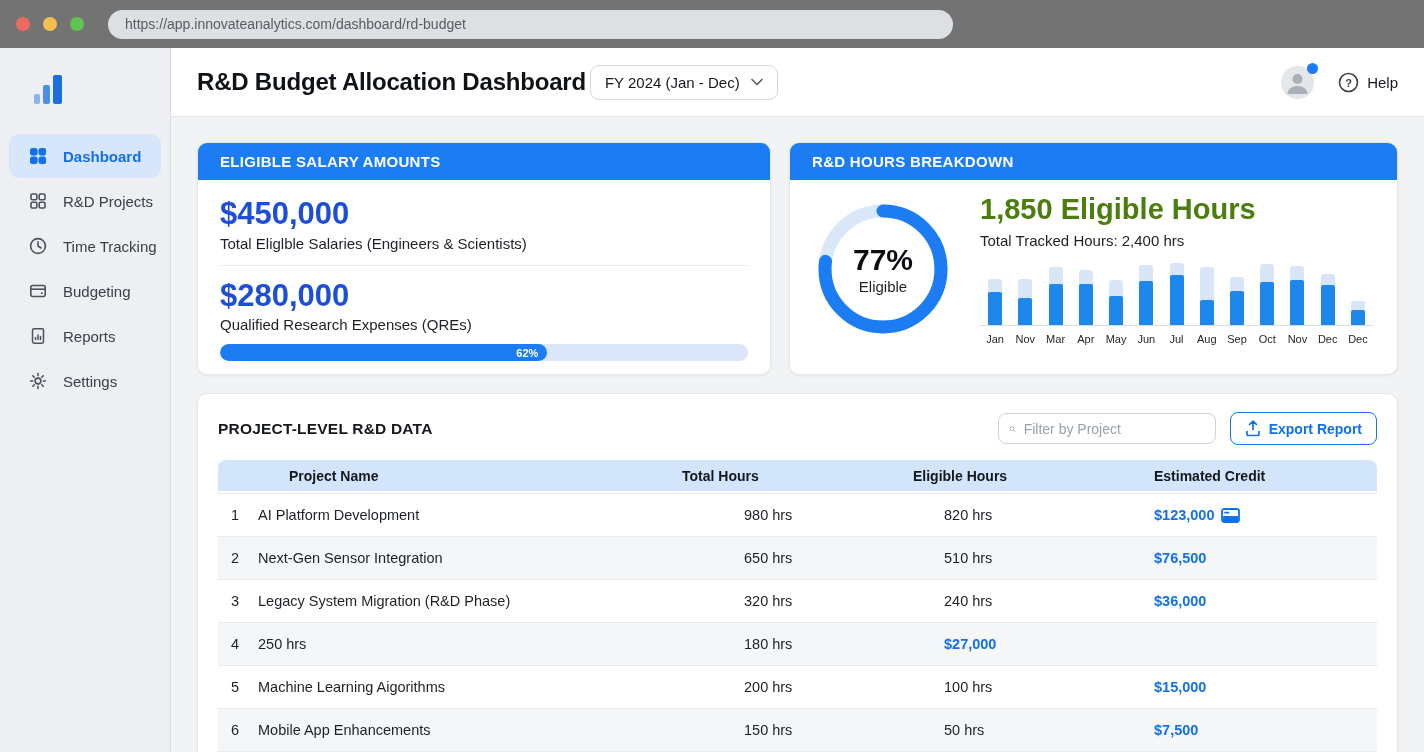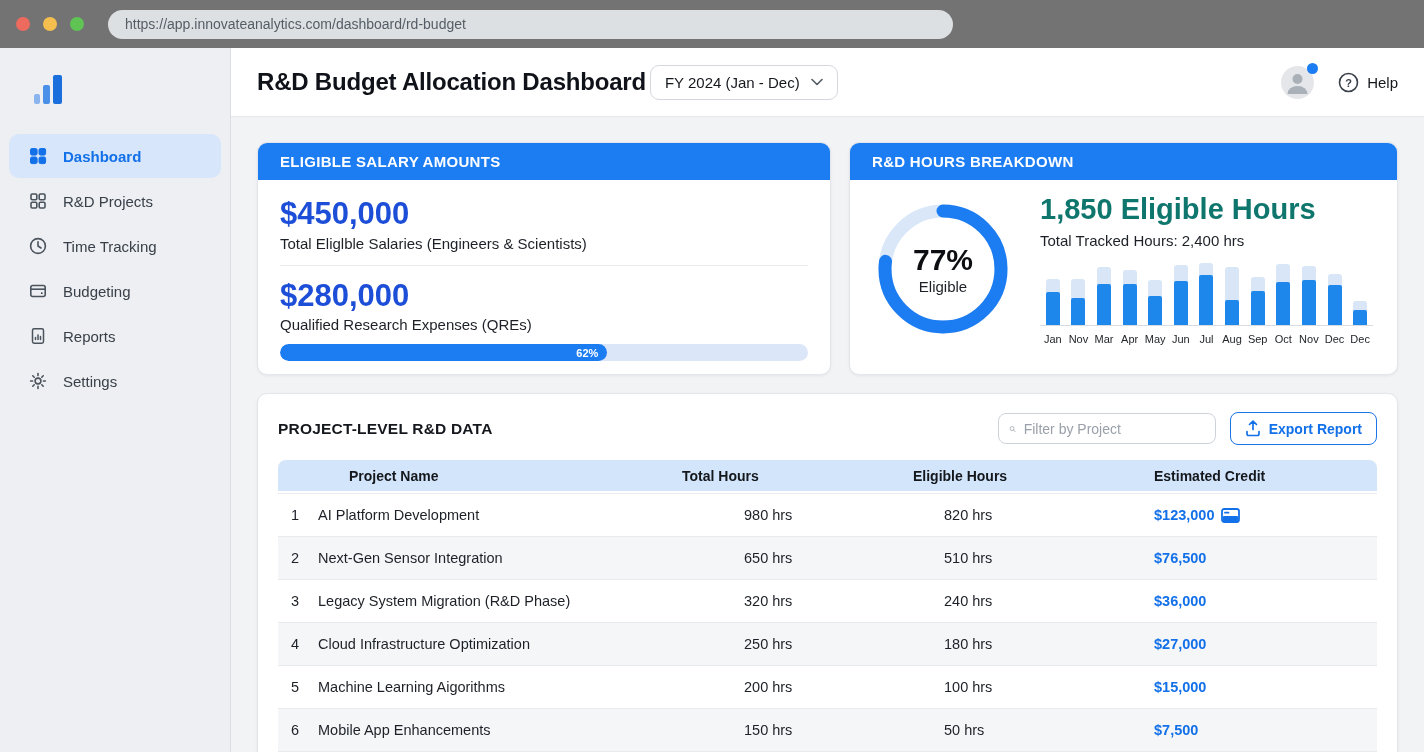--- a/index.html
+++ b/index.html
@@ -8,21 +8,21 @@
 
   
   .chrome { height:48px; background:#737373; display:flex; align-items:center; padding:0 16px; }
   .lights { display:flex; gap:13px; margin-right:24px; }
   .light { width:14px; height:14px; border-radius:50%; }
   .light.red{background:#ed6a5e;} .light.yellow{background:#f4bf4f;} .light.green{background:#5fc454;}
   .urlbar { width:845px; height:29px; background:#dde0e3; border-radius:15px; display:flex; align-items:center; padding:0 17px; color:#545d66; font-size:14px; }
 
   
   .app { display:flex; height:704px; }
-  .sidebar { width:231px; background:#edeff2; border-right:1px solid #dbdee2; padding-top:20px; flex-shrink:0; }
+  .sidebar { width:171px; background:#edeff2; border-right:1px solid #dbdee2; padding-top:20px; flex-shrink:0; }
   .logo { display:flex; align-items:flex-end; gap:3px; height:30px; margin:6px 0 30px 34px; }
   .logo i { display:block; border-radius:2px; }
   .logo .b1{width:6px;height:10px;background:#8ab4ee;}
   .logo .b2{width:7px;height:19px;background:#4a90e8;}
   .logo .b3{width:9px;height:29px;background:#1a6fdc;}
   .menu { padding:0 9px; display:flex; flex-direction:column; gap:1px; }
   .side-item { display:flex; align-items:center; gap:15px; height:44px; border-radius:10px; padding-left:19px; color:#394049; font-size:15px; cursor:pointer; }
   .side-item.active { background:#d7e6fa; color:#1270e8; font-weight:bold; }
   .side-item .ic { width:20px; height:20px; display:flex; align-items:center; justify-content:center; }
   .side-item svg { stroke:#4b535d; }
@@ -51,21 +51,21 @@
   .progress-track { margin-top:11px; height:17px; border-radius:9px; background:#dbe7f8; overflow:hidden; }
   .progress-fill { height:100%; border-radius:9px; background:#1c7cf2; display:flex; align-items:center; justify-content:flex-end; padding-right:9px; color:#fff; font-size:11px; font-weight:bold; }
 
   .card-hours { flex:1; height:233px; }
   .hours-body { display:flex; align-items:center; gap:26px; padding:14px 24px 0 22px; }
   .donut-wrap { position:relative; width:142px; height:142px; flex-shrink:0; }
   .donut-center { position:absolute; inset:0; display:flex; flex-direction:column; align-items:center; justify-content:center; }
   .donut-pct { font-size:30px; font-weight:bold; color:#0c0e12; line-height:1.05; }
   .donut-sub { font-size:15px; color:#1d2127; margin-top:2px; }
   .hours-right { flex:1; min-width:0; }
-  .hours-title { color:#0f766e; font-size:29px; font-weight:bold; line-height:1.1; }
+  .hours-title { color:#4d7c0f; font-size:29px; font-weight:bold; line-height:1.1; }
   .hours-sub { font-size:15px; color:#1d2127; margin:6px 0 15px; }
   .bars { display:flex; align-items:flex-end; height:62px; border-bottom:1px solid #d8dbdf; }
   .slot { flex:1; height:62px; position:relative; }
   .bar-total,.bar-elig { position:absolute; bottom:0; left:50%; transform:translateX(-50%); width:14px; }
   .bar-total { background:#d8e6f8; border-radius:3px 3px 0 0; }
   .bar-elig { background:#1e87ec; border-radius:2px 2px 0 0; }
   .bar-labels { display:flex; margin-top:7px; }
   .bar-label { flex:1; text-align:center; font-size:11px; color:#23262b; }
 
   
@@ -361,21 +361,20 @@
               <span class="cell-num">3</span>
               <span>Legacy System Migration (R&amp;D Phase)</span>
               <span>320 hrs</span>
               <span>240 hrs</span>
               <span class="cell-credit">
                 <span>$36,000</span>
               </span>
             </div>
             <div class="grid-cols trow">
               <span class="cell-num">4</span>
-              <span>Cloud Infrastructure Optimization</span>
               <span>250 hrs</span>
               <span>180 hrs</span>
               <span class="cell-credit">
                 <span>$27,000</span>
               </span>
             </div>
             <div class="grid-cols trow">
               <span class="cell-num">5</span>
               <span>Machine Learning Aigorithms</span>
               <span>200 hrs</span>

